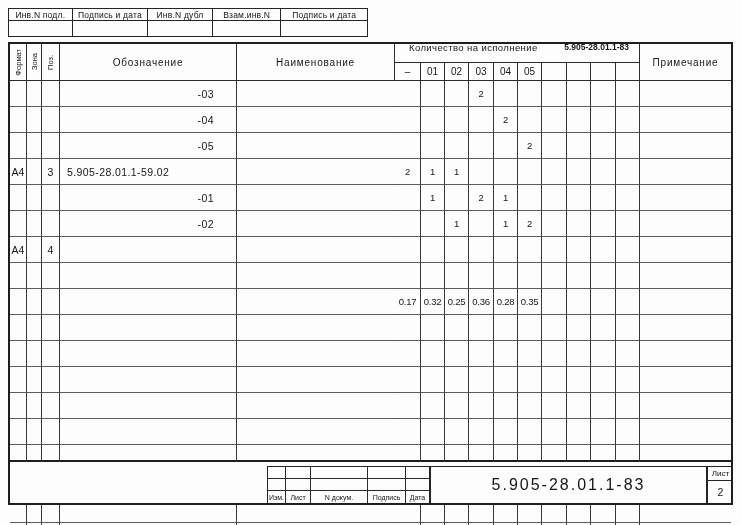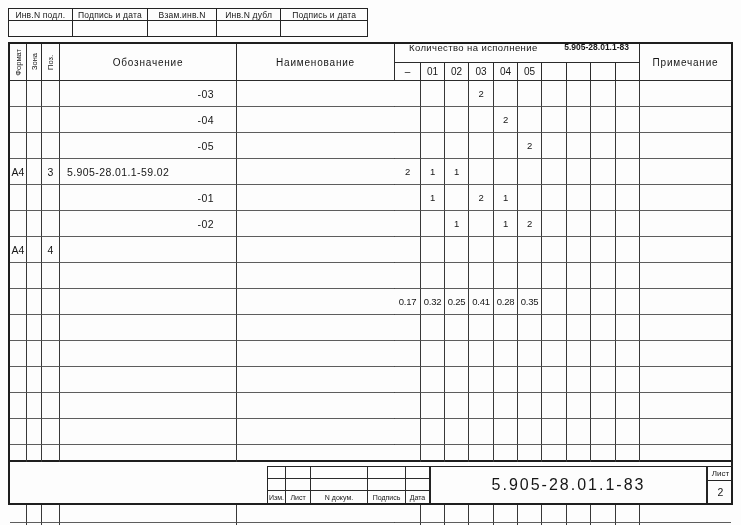--- a/index.html
+++ b/index.html
@@ -94,25 +94,25 @@
 
 <div class="sheet">
 
   <div class="top-strip">
       <div class="ts-cell" style="width: 64px;">
         <div class="ts-label">Инв.N подл.</div>
       </div>
       <div class="ts-cell" style="width: 76px;">
         <div class="ts-label">Подпись и дата</div>
       </div>
+      <div class="ts-cell" style="width: 65px;">
+        <div class="ts-label">Инв.N дубл</div>
+      </div>
       <div class="ts-cell" style="width: 69px;">
         <div class="ts-label">Взам.инв.N</div>
-      </div>
-      <div class="ts-cell" style="width: 65px;">
-        <div class="ts-label">Инв.N дубл</div>
       </div>
       <div class="ts-cell" style="width: 86px;">
         <div class="ts-label">Подпись и дата</div>
       </div>
     </div>
 
   <div class="spec-table" id="spec-table">
     <div class="h-cell vert" style="grid-column:1;">
       <span class="vtext">Формат</span>
     </div>
@@ -275,21 +275,21 @@
       <div class="cell c-qty" style="grid-area: 10 / 15;"></div>
       <div class="cell c-note no-br" style="grid-area: 10 / 16;"></div>
       <div class="cell c-format" style="grid-area: 11 / 1;"></div>
       <div class="cell c-zone" style="grid-area: 11 / 2;"></div>
       <div class="cell c-pos" style="grid-area: 11 / 3;"></div>
       <div class="cell c-desig al-left" style="grid-area: 11 / 4;"></div>
       <div class="cell c-name al-left" style="grid-area: 11 / 5;">марки 100 ГОСТ 4640-93•</div>
       <div class="cell c-qty" style="grid-area: 11 / 6;">0.17</div>
       <div class="cell c-qty" style="grid-area: 11 / 7;">0.32</div>
       <div class="cell c-qty" style="grid-area: 11 / 8;">0.25</div>
-      <div class="cell c-qty" style="grid-area: 11 / 9;">0.41</div>
+      <div class="cell c-qty" style="grid-area: 11 / 9;">0.36</div>
       <div class="cell c-qty" style="grid-area: 11 / 10;">0.28</div>
       <div class="cell c-qty" style="grid-area: 11 / 11;">0.35</div>
       <div class="cell c-qty" style="grid-area: 11 / 12;"></div>
       <div class="cell c-qty" style="grid-area: 11 / 13;"></div>
       <div class="cell c-qty" style="grid-area: 11 / 14;"></div>
       <div class="cell c-qty" style="grid-area: 11 / 15;"></div>
       <div class="cell c-note no-br" style="grid-area: 11 / 16;"></div>
       <div class="cell c-format" style="grid-area: 12 / 1;"></div>
       <div class="cell c-zone" style="grid-area: 12 / 2;"></div>
       <div class="cell c-pos" style="grid-area: 12 / 3;"></div>

